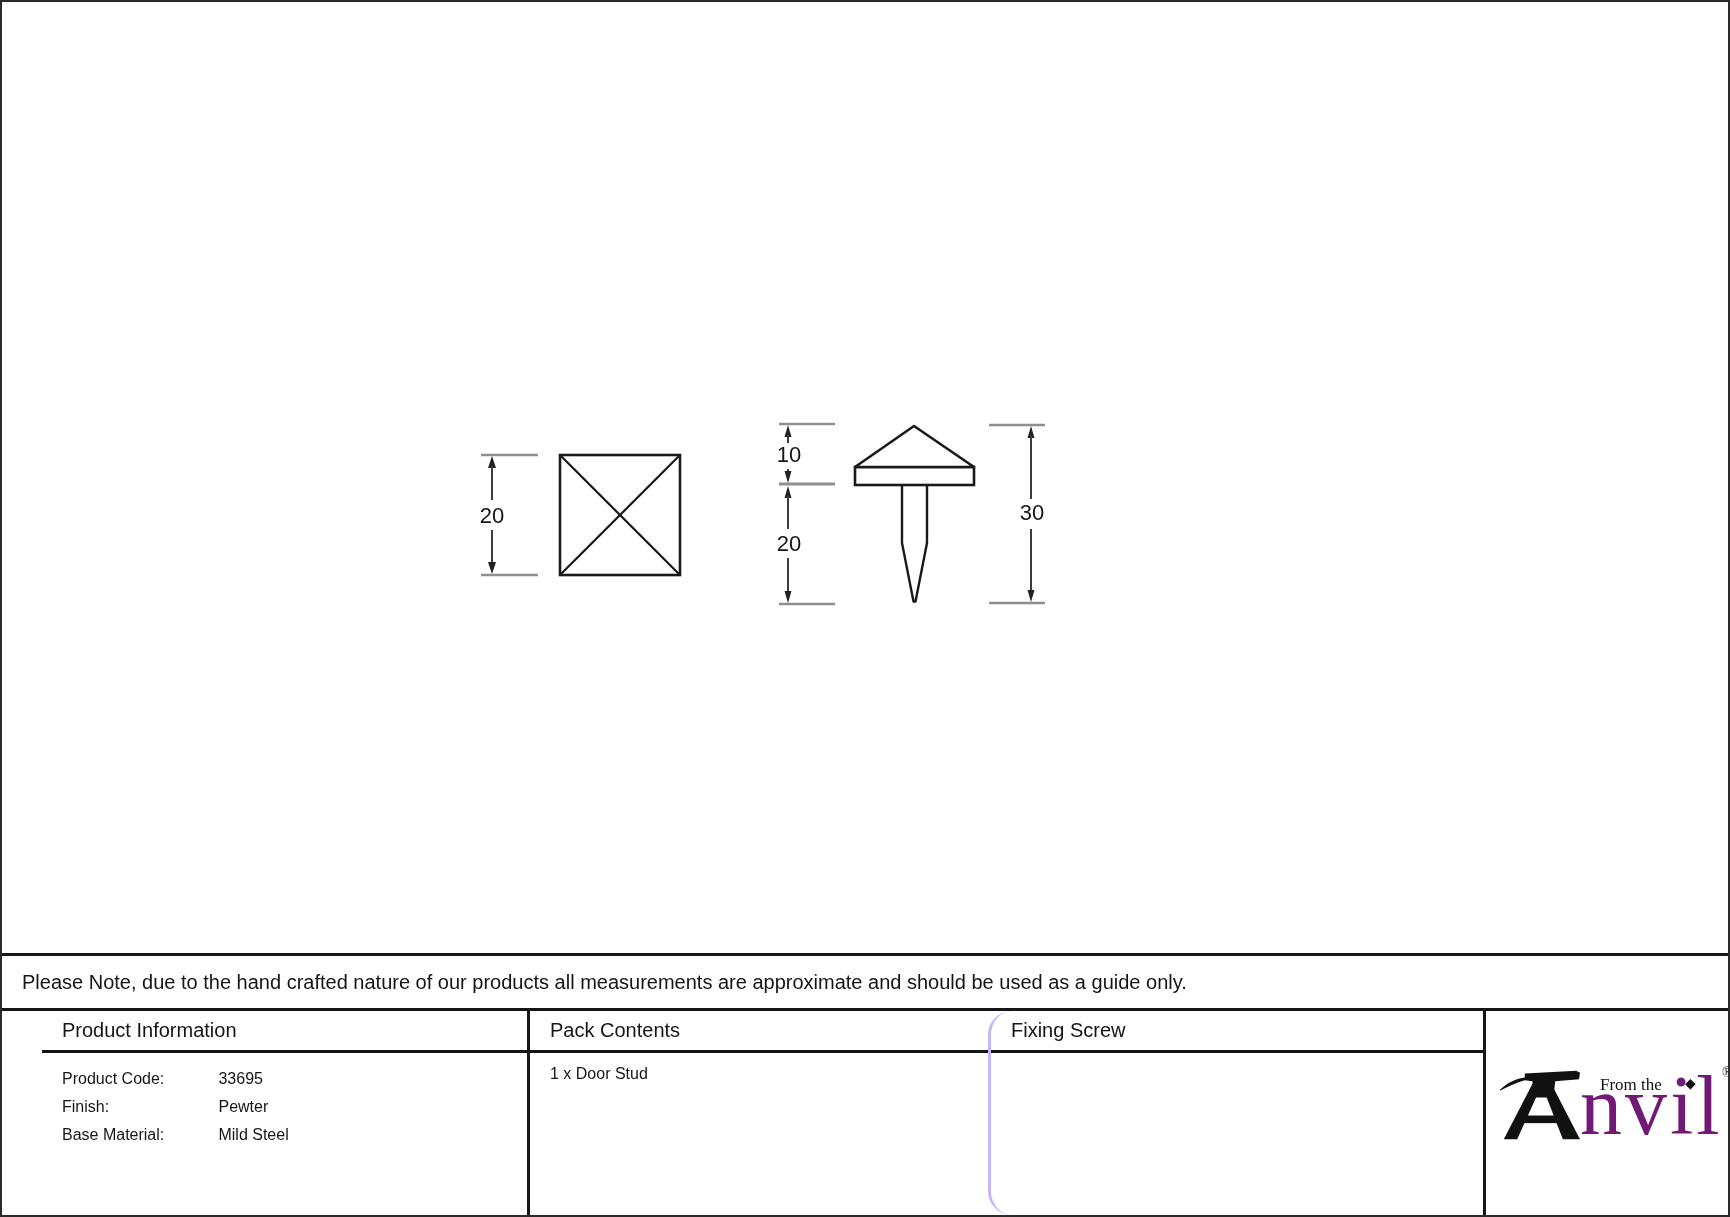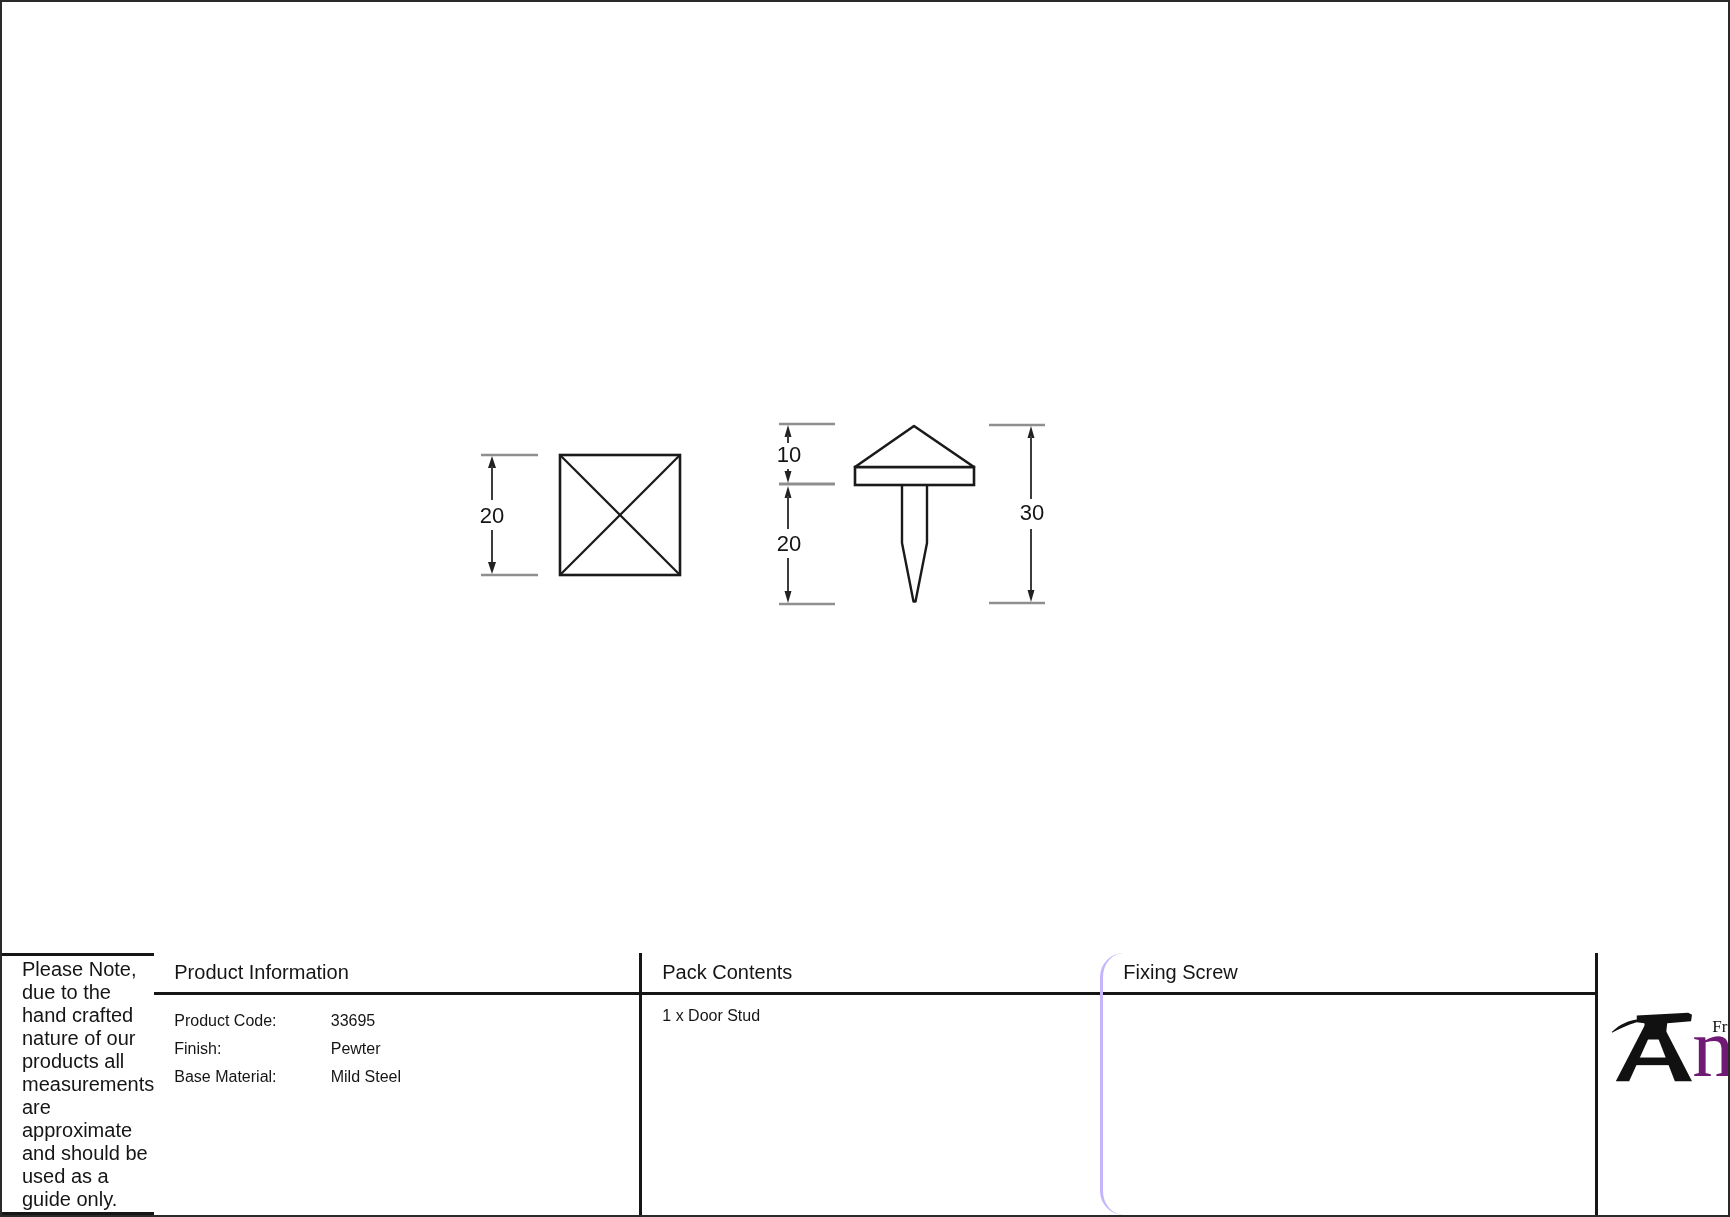--- a/index.html
+++ b/index.html
@@ -10,32 +10,32 @@
     background:#ffffff;
     border:2px solid #2a2a2a;
     font-family:"Liberation Sans","DejaVu Sans",sans-serif;
     color:#151515;
     overflow:hidden;
   }
   .drawing-area{position:absolute;left:0;top:0;width:1728px;height:951px;}
   .drawing-area svg{display:block;}
 
   
-  .bottom-block{position:absolute;left:0;right:0;top:951px;bottom:0;display:flex;flex-direction:row;}
+  .bottom-block{position:absolute;left:0;right:0;top:951px;bottom:0;display:flex;flex-direction:column;}
   .note-row{
     flex:0 0 52px;
     border-top:3px solid #161616;
     border-bottom:3px solid #161616;
     display:flex;align-items:center;
     padding-left:20px;
     font-size:20px;
   }
   .table-row{flex:1;display:flex;min-height:0;}
   .col{box-sizing:border-box;min-width:0;}
-  .col-info{flex:0 0 485px;}
+  .col-info{flex:0 0 485px;margin-left:40px;}
   .col-pack{flex:0 0 461px;border-left:3px solid #161616;}
   .col-screw{flex:0 0 495px;border-left:3px solid #c4b5fd;border-radius:24px;}
   .col-logo{flex:1;border-left:3px solid #161616;position:relative;}
   .col-header{
     height:42px;box-sizing:border-box;
     border-bottom:3px solid #161616;
     display:flex;align-items:center;
     padding-left:20px;font-size:20px;
   }
   .col-body{padding:12px 0 0 20px;font-size:16px;}

